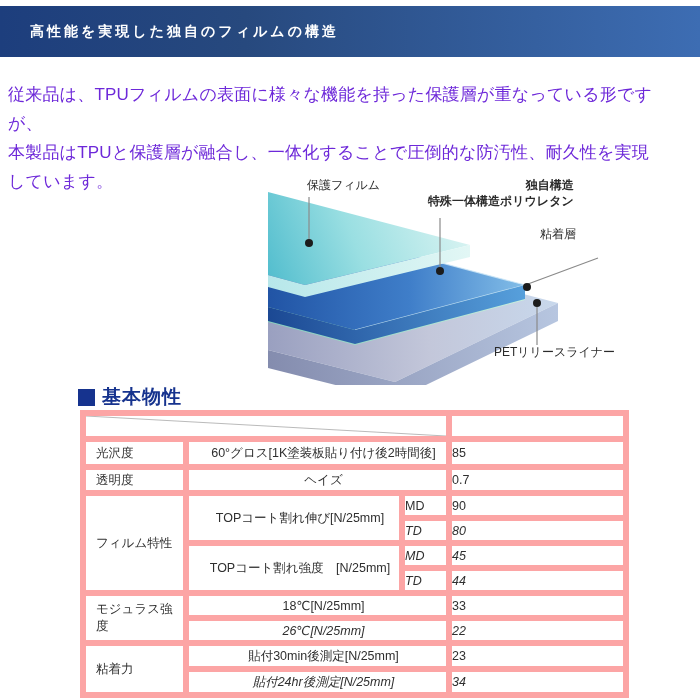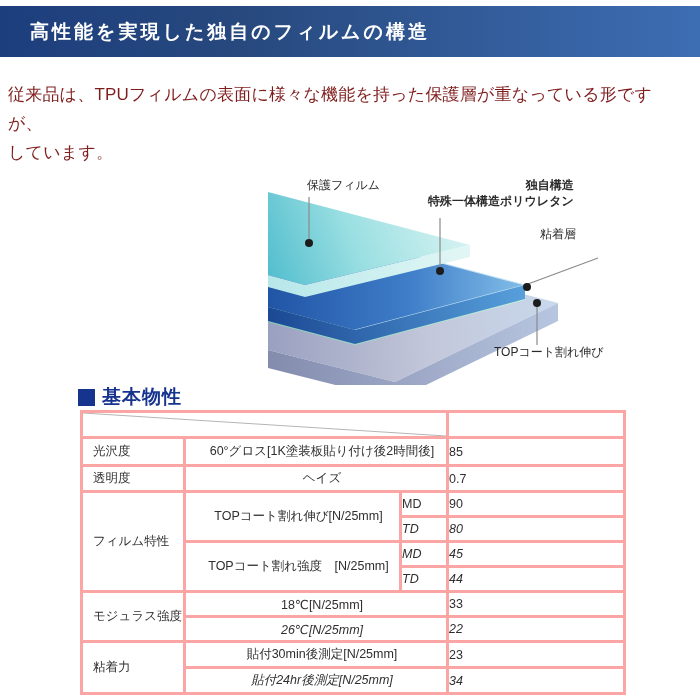--- a/index.html
+++ b/index.html
@@ -4,40 +4,40 @@
 <style>
   html,body{margin:0;padding:0;background:#fff;}
   .page{position:relative;width:700px;height:700px;background:#fff;overflow:hidden;
         font-family:"Liberation Sans","DejaVu Sans",sans-serif;color:#222;}
 
   
   .banner{position:absolute;top:6px;left:0;width:700px;height:51px;
           background:linear-gradient(90deg,#1d3e7d 0%,#27497e 35%,#3d6db3 100%);
           display:flex;align-items:center;}
   .banner span{font-family:"DejaVu Serif","Liberation Serif",serif;
-          color:#fff;font-size:19px;font-weight:600;letter-spacing:3px;padding-left:30px;white-space:nowrap;text-align:center;}
+          color:#fff;font-size:14px;font-weight:600;letter-spacing:3px;padding-left:30px;white-space:nowrap;text-align:center;}
 
   
   .intro{position:absolute;top:80px;left:8px;width:672px;
-         font-size:17px;line-height:29px;color:#7f1d1d;letter-spacing:0.2px;}
+         font-size:17px;line-height:29px;color:#6d28d9;letter-spacing:0.2px;}
 
   
   .diagram{position:absolute;top:170px;left:0;width:636px;height:215px;text-align:right;}
   .diagram svg{position:absolute;top:0;left:0;}
   .dlabel{position:absolute;font-size:12px;line-height:15.5px;color:#2a2a2a;white-space:nowrap;}
 
   
   .sec{position:absolute;top:384px;left:78px;display:flex;align-items:center;}
   .sec .sq{width:17px;height:17px;background:#16338e;margin-right:7px;}
   .sec span.t{font-size:19px;font-weight:bold;color:#16338e;letter-spacing:1px;}
 
   
   table.spec{position:absolute;top:410px;left:80px;border-collapse:collapse;table-layout:fixed;
              width:543px;font-size:12.5px;color:#2f2f2f;}
-  table.spec td{border:3px solid #fca5a5;padding:0;vertical-align:middle;background:#fff;}
+  table.spec td{border:6px solid #fca5a5;padding:0;vertical-align:middle;background:#fff;}
   table.spec td.cat{padding-left:10px;}
   table.spec td.test{padding-left:12px;text-align:center;}
   table.spec td.val,table.spec td.dir{}
   table.spec td.lt{border-top:1px solid #c9c9c9;font-style:italic;}
   tr.h26{height:26px;} tr.h28{height:28px;} tr.h25{height:25px;}
   td.diag{position:relative;background:#fff;}
   td.diag svg{position:absolute;top:0;left:0;width:100%;height:100%;}
   td.prod{background:linear-gradient(90deg,#4a86c8 0%,#2a56a0 55%,#16336f 100%);
           color:#fff;font-weight:bold;font-size:13px;text-align:center;}
 </style>
@@ -45,20 +45,21 @@
 <body>
 
 <div class="page">
 
   <div class="banner">
     <span>高性能を実現した独自のフィルムの構造</span>
   </div>
 
   <div class="intro">
     <div>従来品は、TPUフィルムの表面に様々な機能を持った保護層が重なっている形ですが、</div>
+    <div>本製品はTPUと保護層が融合し、一体化することで圧倒的な防汚性、耐久性を実現</div>
     <div>しています。</div>
   </div>
 
   <div class="diagram">
     <svg width="700" height="215" viewBox="0 0 700 215">
       <defs>
         <linearGradient id="g-cyan" gradientUnits="userSpaceOnUse" x1="268" y1="120" x2="470" y2="40">
           <stop offset="0" stop-color="#4fbccd"></stop>
             <stop offset="0.45" stop-color="#9adfe2"></stop>
             <stop offset="1" stop-color="#def5f3"></stop>
@@ -119,21 +120,21 @@
     </svg>
 
     <div class="dlabel" style="left:307px;top:8px;">保護フィルム</div>
     <div class="dlabel" style="left:428px;top:8px;font-weight:bold;">
       <div>独自構造</div>
       <div>特殊一体構造ポリウレタン</div>
     </div>
     <div class="dlabel" style="left:540px;top:57px;">
       <div>粘着層</div>
     </div>
-    <div class="dlabel" style="left:494px;top:175px;">TOPコート割れ伸び</div>
+    <div class="dlabel" style="left:494px;top:175px;">PETリリースライナー</div>
   </div>
 
   <div class="sec">
     <span class="sq"></span>
     <span class="t">基本物性</span>
   </div>
 
   <table class="spec">
     <colgroup>
         <col style="width:103px">

